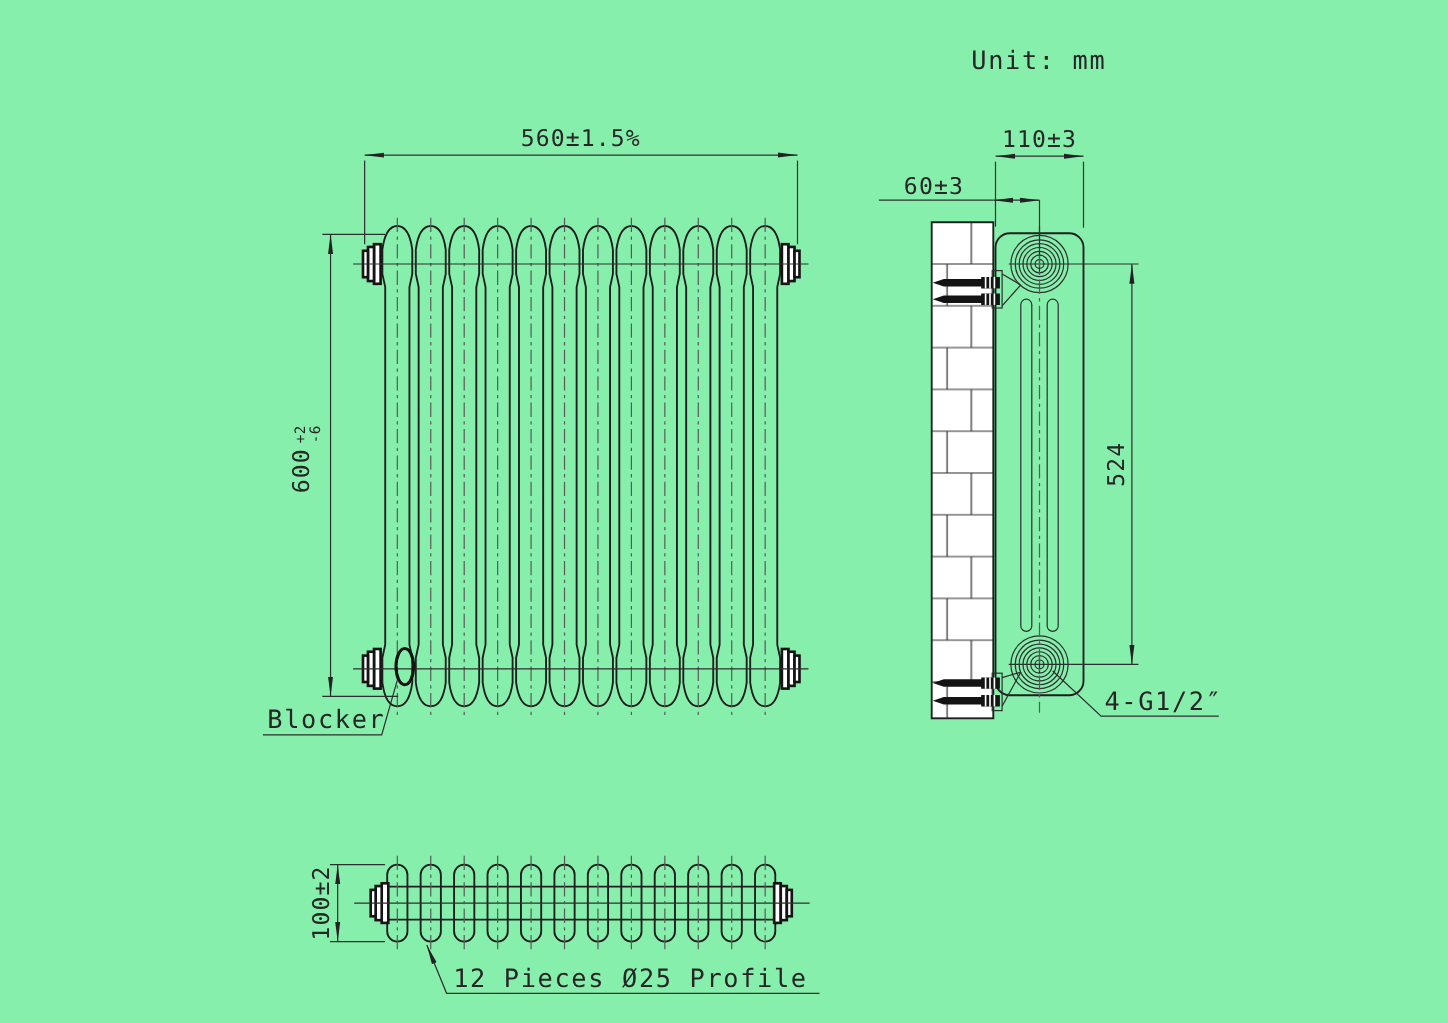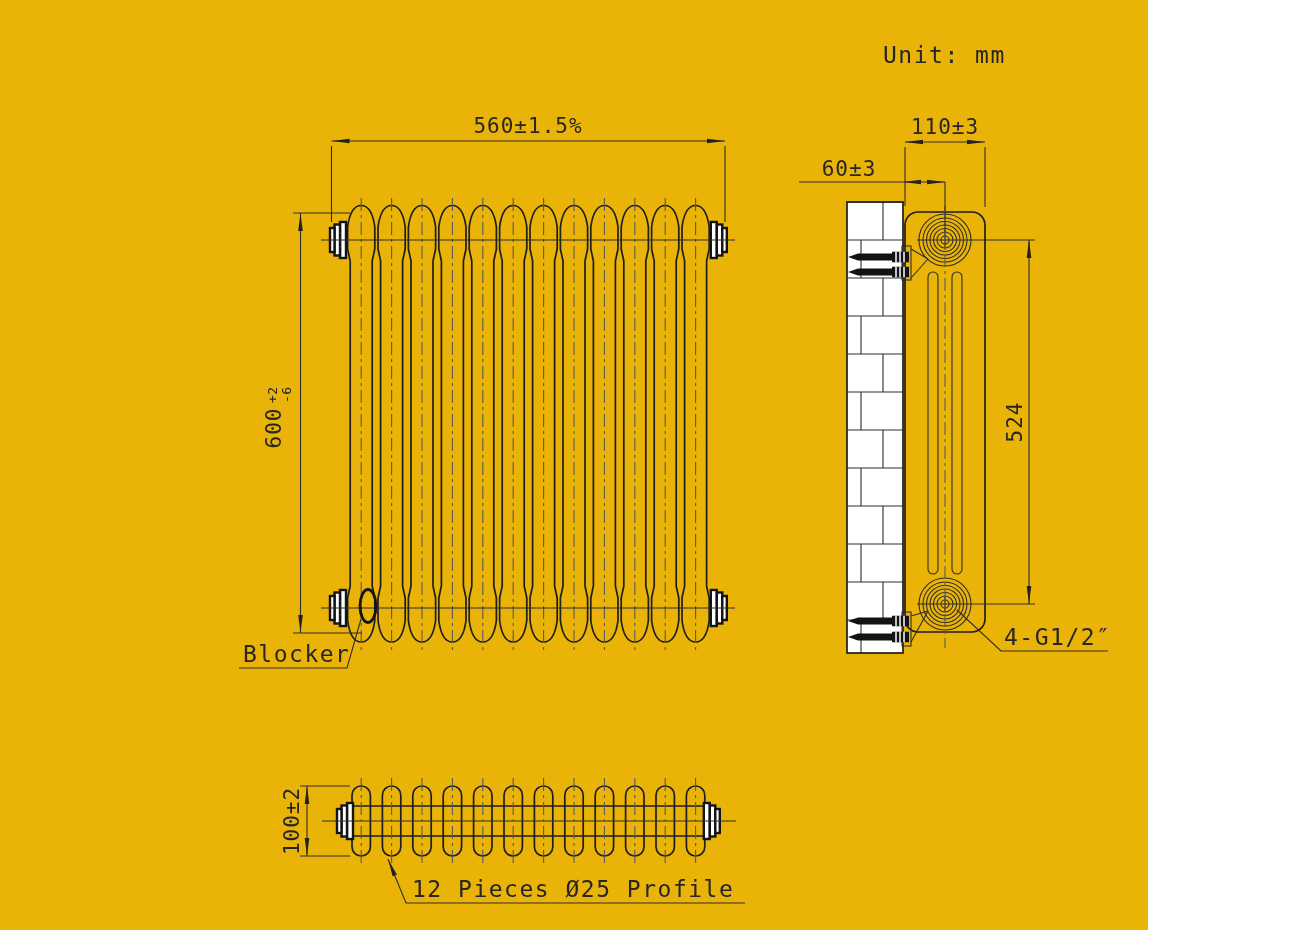--- a/index.html
+++ b/index.html
@@ -1,16 +1,16 @@
 <!DOCTYPE html>
 <html><head>
 <meta charset="utf-8">
 <style>
   html,body{margin:0;padding:0;background:#ffffff;}
-  .canvas{position:relative;width:1148px;height:930px;background:#eab308;overflow:hidden;}
+  .canvas{position:relative;width:1316px;height:930px;background:#86efac;overflow:hidden;}
   svg{display:block;}
   .ln{stroke:#1e1e1e;stroke-width:1.7;fill:none;stroke-linejoin:round;stroke-linecap:round;}
   .thin{stroke:#2e2e2e;stroke-width:1.1;fill:none;}
   .cl{stroke:#5a5a5a;stroke-width:1.1;fill:none;stroke-dasharray:13 4 3 4;}
   .cap{stroke:#141414;stroke-width:2.4;fill:#ffffff;stroke-linejoin:miter;}
   .fillb{fill:#131313;stroke:none;}
   .rib{stroke:#ffffff;stroke-width:1.5;}
   .txt{font-family:"DejaVu Sans Mono","Liberation Mono",monospace;font-size:21px;fill:#262626;letter-spacing:1px;}
   .txt-lg{font-family:"DejaVu Sans Mono","Liberation Mono",monospace;font-size:23px;fill:#262626;letter-spacing:1.5px;}
   .txt-sm{font-family:"DejaVu Sans Mono","Liberation Mono",monospace;font-size:13px;fill:#262626;letter-spacing:0.5px;}

